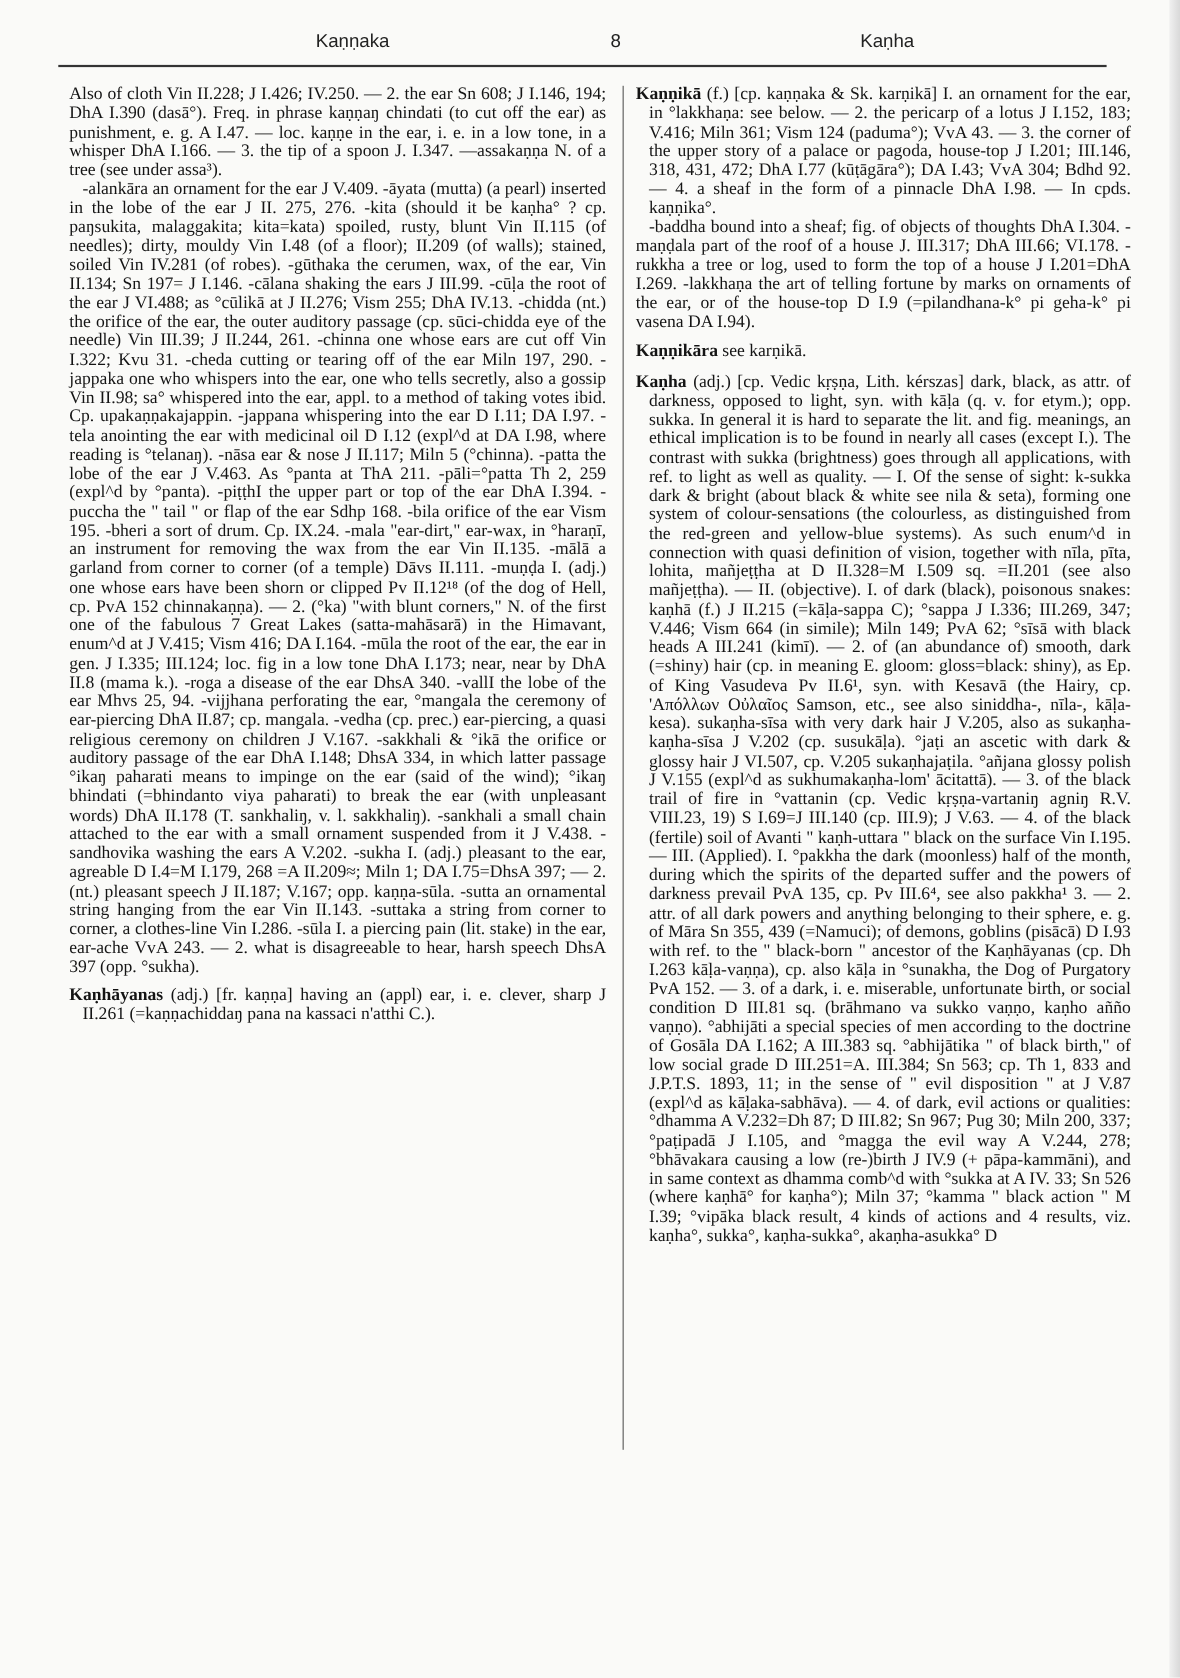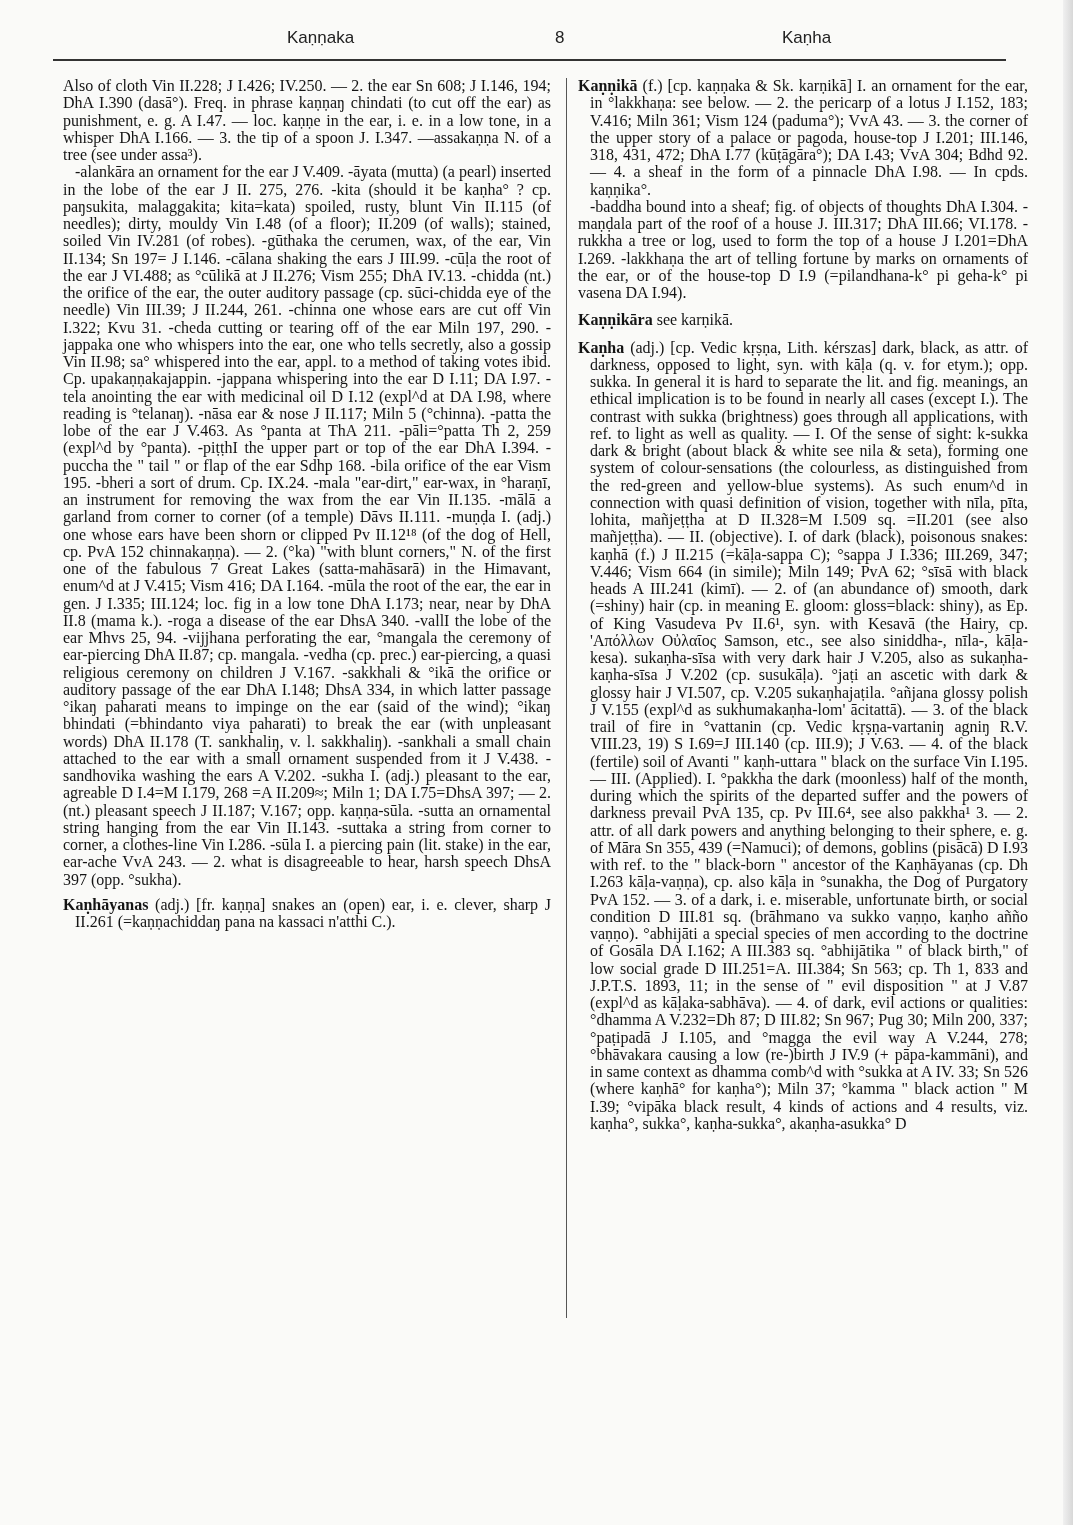--- a/index.html
+++ b/index.html
@@ -35,21 +35,21 @@
   <span class="c">8</span>
   <span class="r">Kaṇha</span>
 </div>
 <div class="rule"></div>
 
 <div class="col left">
   <p class="para" style="text-indent:0">Also of cloth Vin II.228; J I.426; IV.250. — 2. the ear Sn 608; J I.146, 194; DhA I.390 (dasā°). Freq. in phrase kaṇṇaŋ chindati (to cut off the ear) as punishment, e. g. A I.47. — loc. kaṇṇe in the ear, i. e. in a low tone, in a whisper DhA I.166. — 3. the tip of a spoon J. I.347. —assakaṇṇa N. of a tree (see under assa³).</p>
   <p class="para">-alankāra an ornament for the ear J V.409. -āyata (mutta) (a pearl) inserted in the lobe of the ear J II. 275, 276. -kita (should it be kaṇha° ? cp. paŋsukita, malaggakita; kita=kata) spoiled, rusty, blunt Vin II.115 (of needles); dirty, mouldy Vin I.48 (of a floor); II.209 (of walls); stained, soiled Vin IV.281 (of robes). -gūthaka the cerumen, wax, of the ear, Vin II.134; Sn 197= J I.146. -cālana shaking the ears J III.99. -cūḷa the root of the ear J VI.488; as °cūlikā at J II.276; Vism 255; DhA IV.13. -chidda (nt.) the orifice of the ear, the outer auditory passage (cp. sūci-chidda eye of the needle) Vin III.39; J II.244, 261. -chinna one whose ears are cut off Vin I.322; Kvu 31. -cheda cutting or tearing off of the ear Miln 197, 290. -jappaka one who whispers into the ear, one who tells secretly, also a gossip Vin II.98; sa° whispered into the ear, appl. to a method of taking votes ibid. Cp. upakaṇṇakajappin. -jappana whispering into the ear D I.11; DA I.97. -tela anointing the ear with medicinal oil D I.12 (expl^d at DA I.98, where reading is °telanaŋ). -nāsa ear &amp; nose J II.117; Miln 5 (°chinna). -patta the lobe of the ear J V.463. As °panta at ThA 211. -pāli=°patta Th 2, 259 (expl^d by °panta). -piṭṭhI the upper part or top of the ear DhA I.394. -puccha the " tail " or flap of the ear Sdhp 168. -bila orifice of the ear Vism 195. -bheri a sort of drum. Cp. IX.24. -mala "ear-dirt," ear-wax, in °haraṇī, an instrument for removing the wax from the ear Vin II.135. -mālā a garland from corner to corner (of a temple) Dāvs II.111. -muṇḍa I. (adj.) one whose ears have been shorn or clipped Pv II.12¹⁸ (of the dog of Hell, cp. PvA 152 chinnakaṇṇa). — 2. (°ka) "with blunt corners," N. of the first one of the fabulous 7 Great Lakes (satta-mahāsarā) in the Himavant, enum^d at J V.415; Vism 416; DA I.164. -mūla the root of the ear, the ear in gen. J I.335; III.124; loc. fig in a low tone DhA I.173; near, near by DhA II.8 (mama k.). -roga a disease of the ear DhsA 340. -vallI the lobe of the ear Mhvs 25, 94. -vijjhana perforating the ear, °mangala the ceremony of ear-piercing DhA II.87; cp. mangala. -vedha (cp. prec.) ear-piercing, a quasi religious ceremony on children J V.167. -sakkhali &amp; °ikā the orifice or auditory passage of the ear DhA I.148; DhsA 334, in which latter passage °ikaŋ paharati means to impinge on the ear (said of the wind); °ikaŋ bhindati (=bhindanto viya paharati) to break the ear (with unpleasant words) DhA II.178 (T. sankhaliŋ, v. l. sakkhaliŋ). -sankhali a small chain attached to the ear with a small ornament suspended from it J V.438. -sandhovika washing the ears A V.202. -sukha I. (adj.) pleasant to the ear, agreable D I.4=M I.179, 268 =A II.209≈; Miln 1; DA I.75=DhsA 397; — 2. (nt.) pleasant speech J II.187; V.167; opp. kaṇṇa-sūla. -sutta an ornamental string hanging from the ear Vin II.143. -suttaka a string from corner to corner, a clothes-line Vin I.286. -sūla I. a piercing pain (lit. stake) in the ear, ear-ache VvA 243. — 2. what is disagreeable to hear, harsh speech DhsA 397 (opp. °sukha).</p>
   <div class="gap"></div>
   <div class="entry">
-    <span class="text"><span class="hw">Kaṇhāyanas</span><span> (adj.) [fr. kaṇṇa] snakes an (open) ear, i. e. clever, sharp J II.261 (=kaṇṇachiddaŋ pana na kassaci n'atthi C.).</span></span>
+    <span class="text"><span class="hw">Kaṇhāyanas</span><span> (adj.) [fr. kaṇṇa] having an (appl) ear, i. e. clever, sharp J II.261 (=kaṇṇachiddaŋ pana na kassaci n'atthi C.).</span></span>
   </div>
 </div>
 
 <div class="divider"></div>
 
 <div class="col right">
   <div class="entry">
     <span class="text"><span class="hw">Kaṇṇikā</span><span> (f.) [cp. kaṇṇaka &amp; Sk. karṇikā] I. an ornament for the ear, in °lakkhaṇa: see below. — 2. the pericarp of a lotus J I.152, 183; V.416; Miln 361; Vism 124 (paduma°); VvA 43. — 3. the corner of the upper story of a palace or pagoda, house-top J I.201; III.146, 318, 431, 472; DhA I.77 (kūṭāgāra°); DA I.43; VvA 304; Bdhd 92. — 4. a sheaf in the form of a pinnacle DhA I.98. — In cpds. kaṇṇika°.</span></span>
     <p class="para">-baddha bound into a sheaf; fig. of objects of thoughts DhA I.304. -maṇḍala part of the roof of a house J. III.317; DhA III.66; VI.178. -rukkha a tree or log, used to form the top of a house J I.201=DhA I.269. -lakkhaṇa the art of telling fortune by marks on ornaments of the ear, or of the house-top D I.9 (=pilandhana-k° pi geha-k° pi vasena DA I.94).</p>
   </div>

